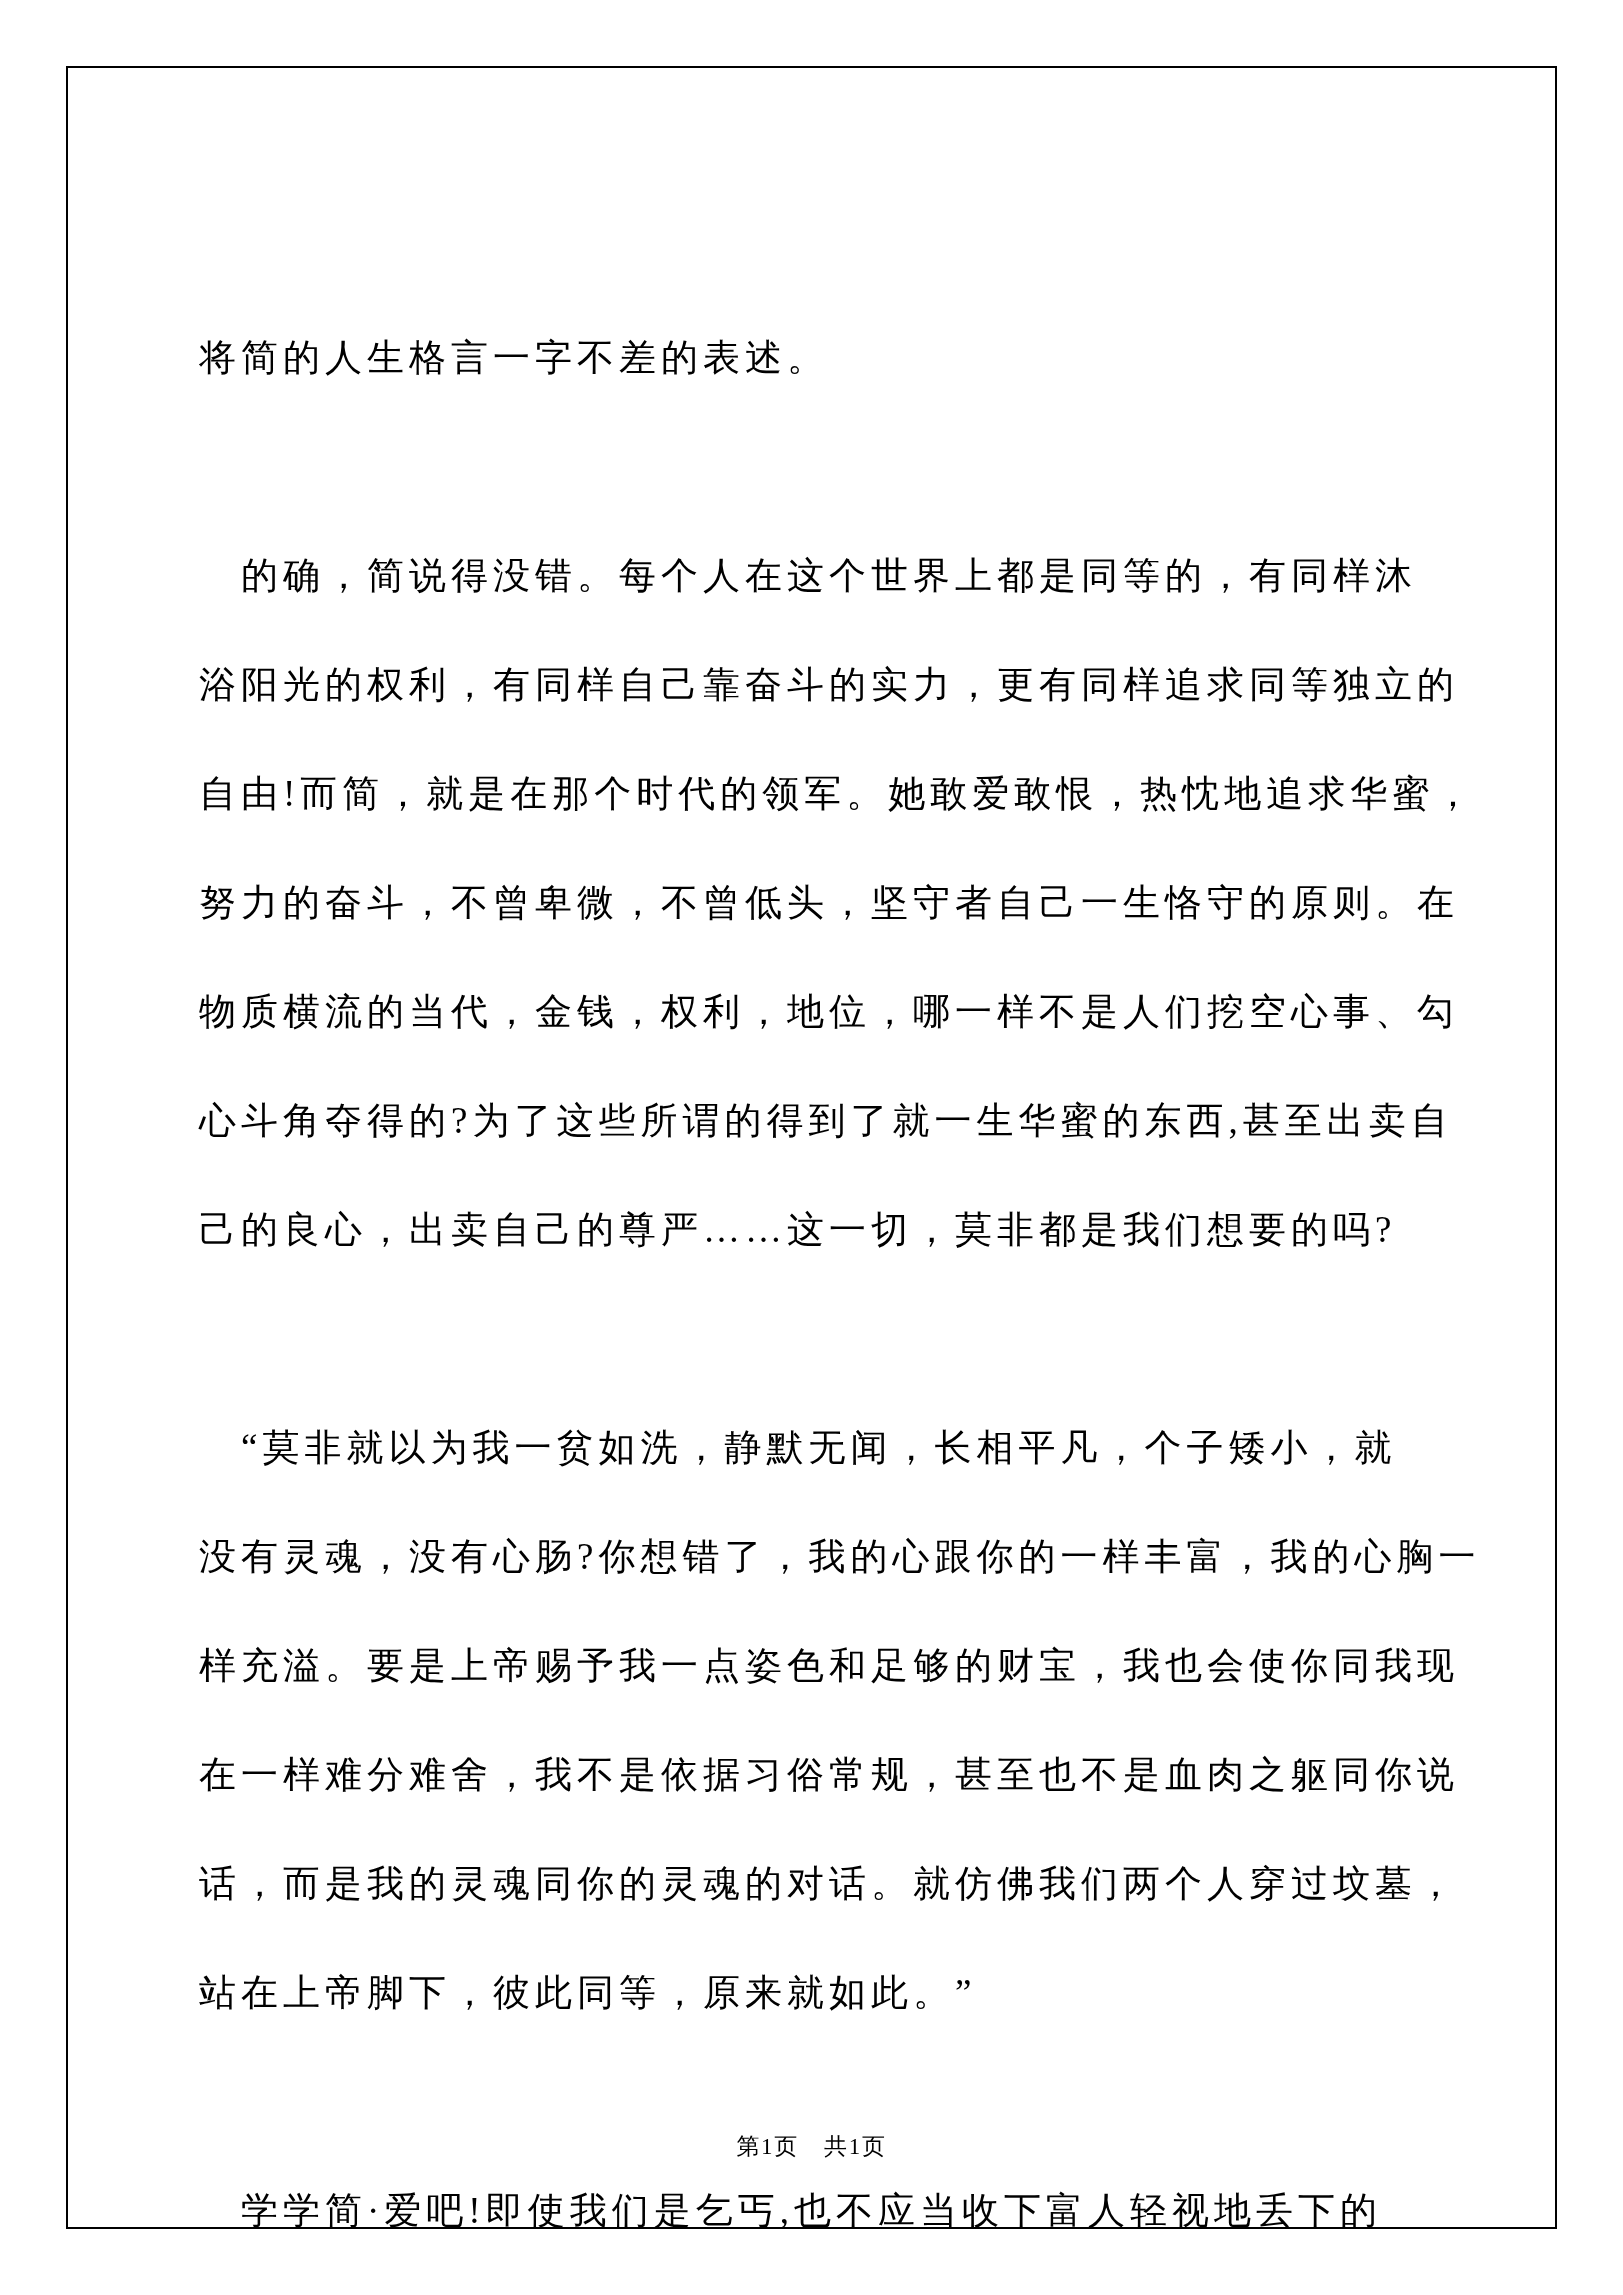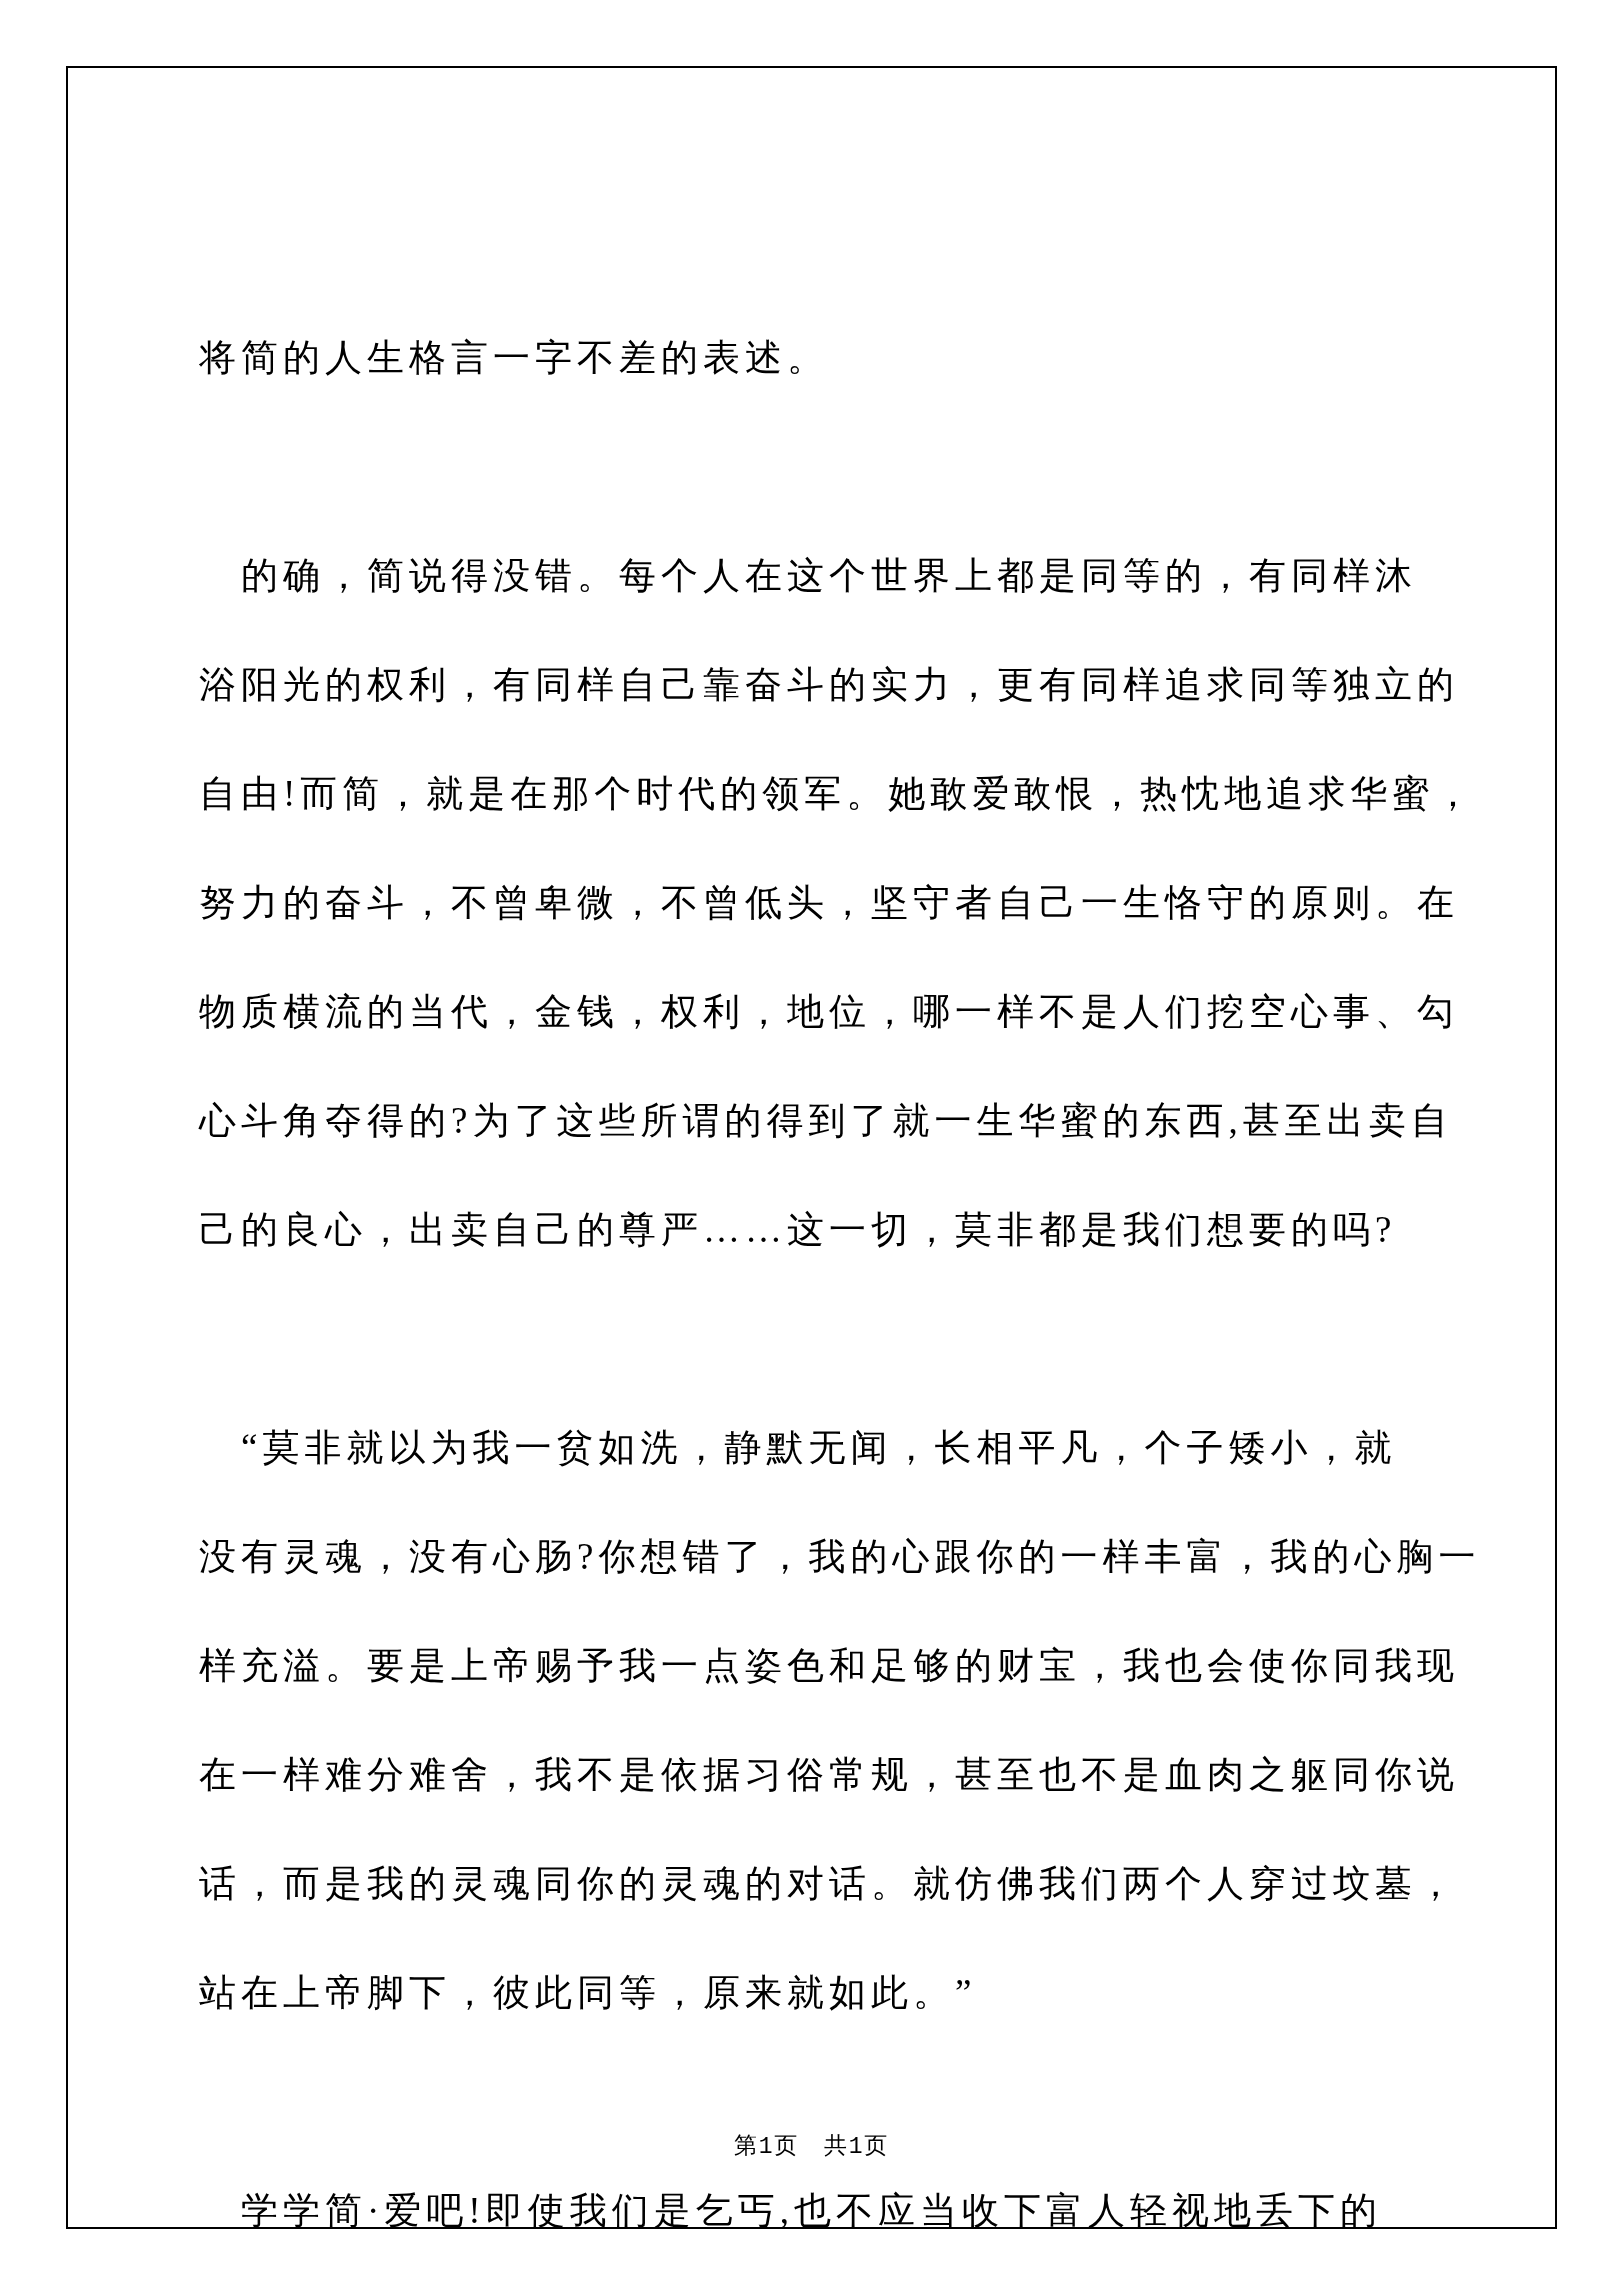--- a/index.html
+++ b/index.html
@@ -42,21 +42,20 @@
   }
   .footer {
     position: absolute;
     top: 2130px;
     left: 0;
     width: 100%;
     text-align: center;
     font-size: 23px;
     line-height: 34px;
     letter-spacing: 1.7px;
-    font-family: Liberation Mono, monospace;
   }
   .footer .total {
     margin-left: 25px;
   }
 </style>
 </head>
 <body>
 
 <div class="page">
   <div class="frame"></div>

